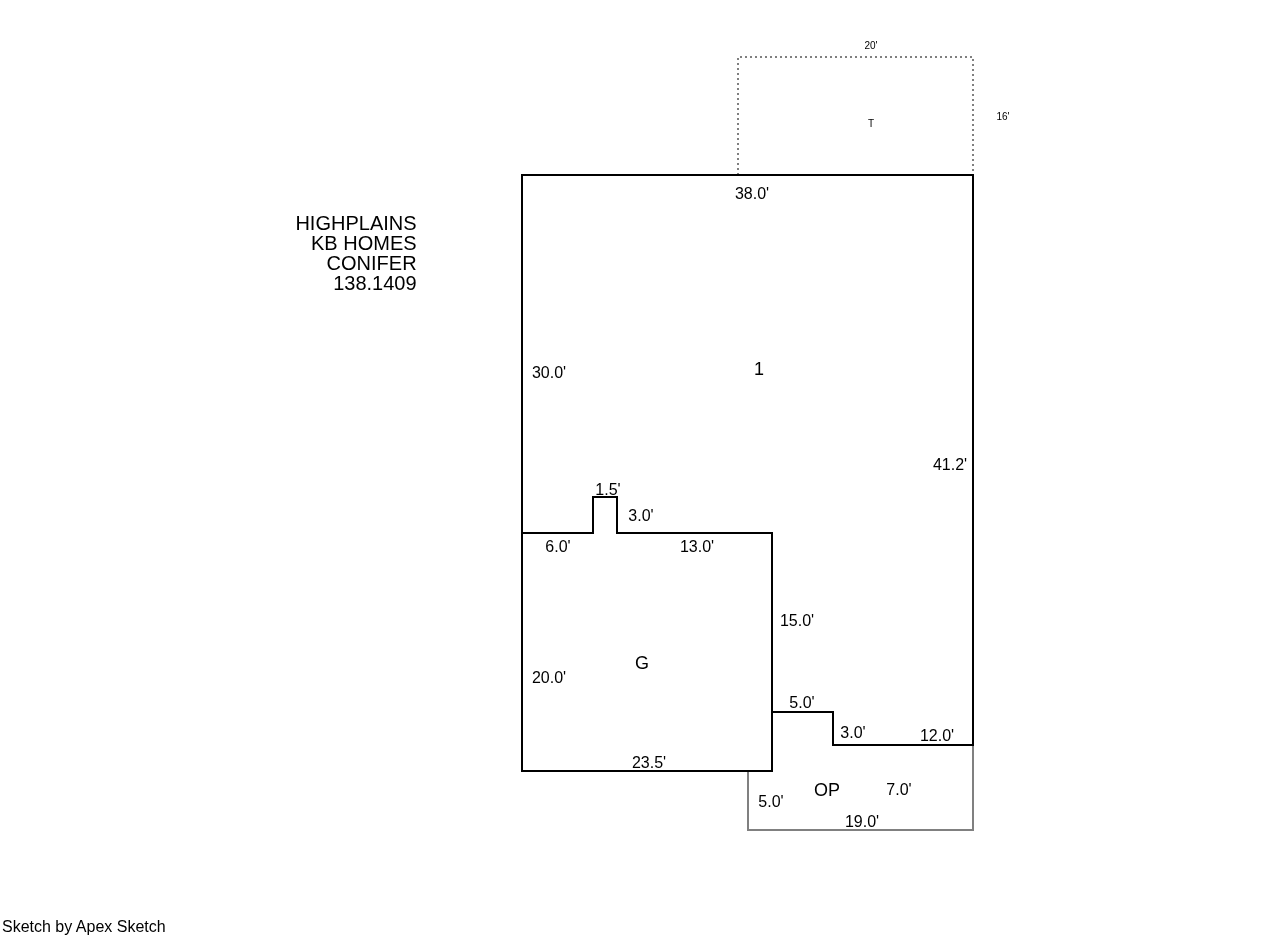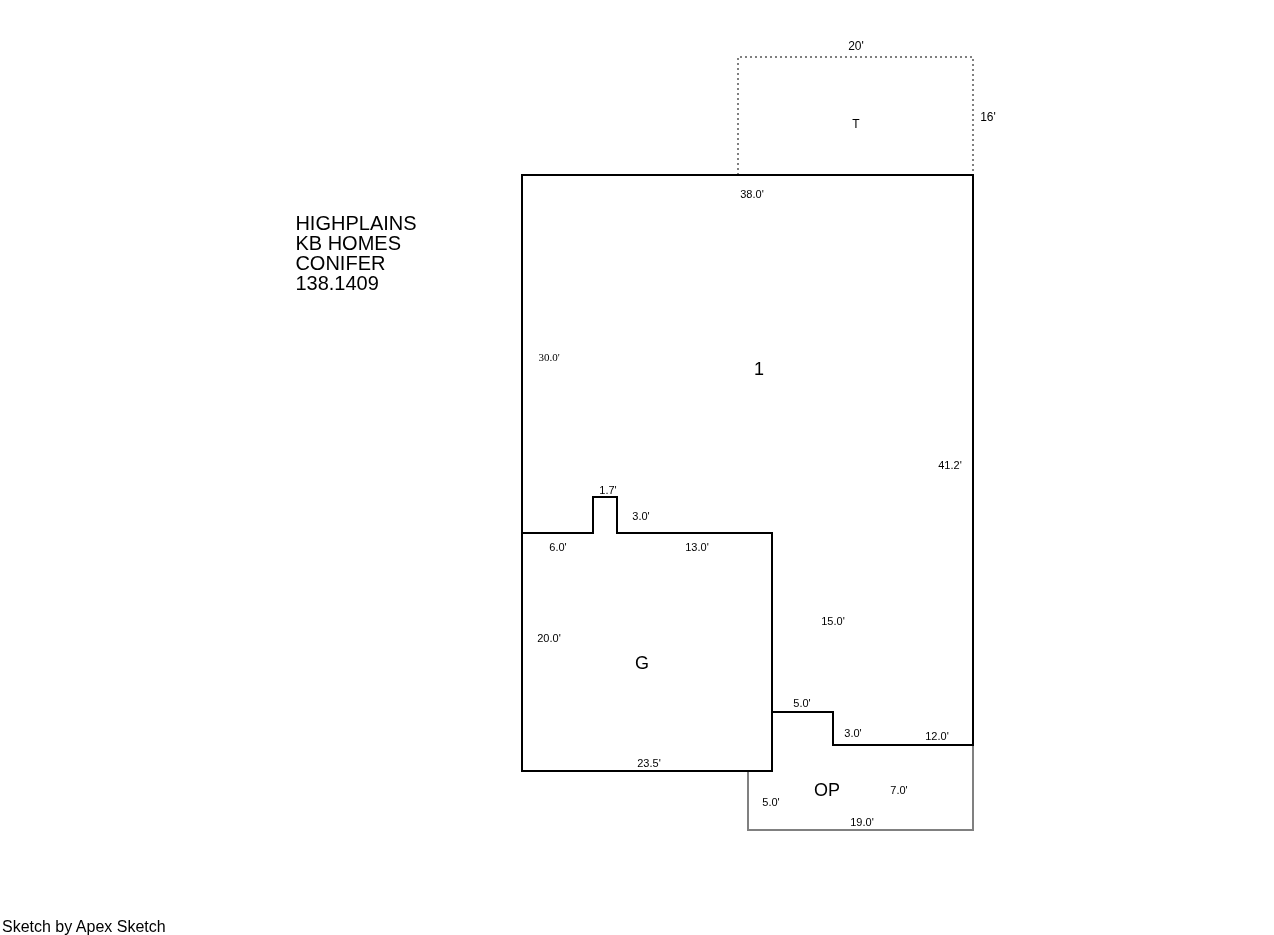--- a/index.html
+++ b/index.html
@@ -9,32 +9,32 @@
     height: 935px;
     background: #ffffff;
     font-family: "Liberation Sans", sans-serif;
     color: #000000;
     overflow: hidden;
   }
   .plan-svg { position: absolute; left: 0; top: 0; }
   .lbl {
     position: absolute;
     transform: translate(-50%, -50%);
-    font-size: 11px;
+    font-size: 16px;
     line-height: 1;
     white-space: nowrap;
   }
-  .lbl.small { font-size: 12px; }
+  .lbl.small { font-size: 10px; margin-left: 15px; }
   .lbl.area { font-size: 18px; }
   .title-block {
     position: absolute;
     left: 356px;
     top: 213px;
     transform: translateX(-50%);
-    text-align: left;
+    text-align: right;
     font-size: 20px;
     line-height: 20px;
     white-space: nowrap;
   }
   .watermark {
     position: absolute;
     left: 2px;
     top: 921px;
     font-size: 16px;
     line-height: 12px;
@@ -61,33 +61,33 @@
     <div>KB HOMES</div>
     <div>CONIFER</div>
     <div>138.1409</div>
   </div>
 
   <div class="lbl small" style="left:856px; top:46px;">20'</div>
   <div class="lbl small" style="left:988px; top:117px;">16'</div>
   <div class="lbl small" style="left:856px; top:124px;">T</div>
 
   <div class="lbl" style="left:752px; top:194px;">38.0'</div>
-  <div class="lbl" style="left:549px; top:357px;font-family:Liberation Serif, serif;">30.0'</div>
+  <div class="lbl" style="left:549px; top:373px;">30.0'</div>
   <div class="lbl area" style="left:759px; top:369px;">1</div>
   <div class="lbl" style="left:950px; top:465px;">41.2'</div>
   <div class="lbl" style="left:802px; top:703px;">5.0'</div>
   <div class="lbl" style="left:853px; top:733px;">3.0'</div>
   <div class="lbl" style="left:937px; top:736px;">12.0'</div>
 
-  <div class="lbl" style="left:608px; top:490px;">1.7'</div>
+  <div class="lbl" style="left:608px; top:490px;">1.5'</div>
   <div class="lbl" style="left:641px; top:516px;">3.0'</div>
   <div class="lbl" style="left:558px; top:547px;">6.0'</div>
   <div class="lbl" style="left:697px; top:547px;">13.0'</div>
-  <div class="lbl" style="left:797px; top:621px;margin-left:36px;">15.0'</div>
-  <div class="lbl" style="left:549px; top:638px;text-align:right;">20.0'</div>
+  <div class="lbl" style="left:797px; top:621px;">15.0'</div>
+  <div class="lbl" style="left:549px; top:678px;text-align:right;">20.0'</div>
   <div class="lbl area" style="left:642px; top:663px;">G</div>
   <div class="lbl" style="left:649px; top:763px;">23.5'</div>
 
   <div class="lbl" style="left:771px; top:802px;">5.0'</div>
   <div class="lbl area" style="left:827px; top:790px;">OP</div>
   <div class="lbl" style="left:899px; top:790px;">7.0'</div>
   <div class="lbl" style="left:862px; top:822px;">19.0'</div>
 
   <div class="watermark">Sketch by Apex Sketch</div>
 

